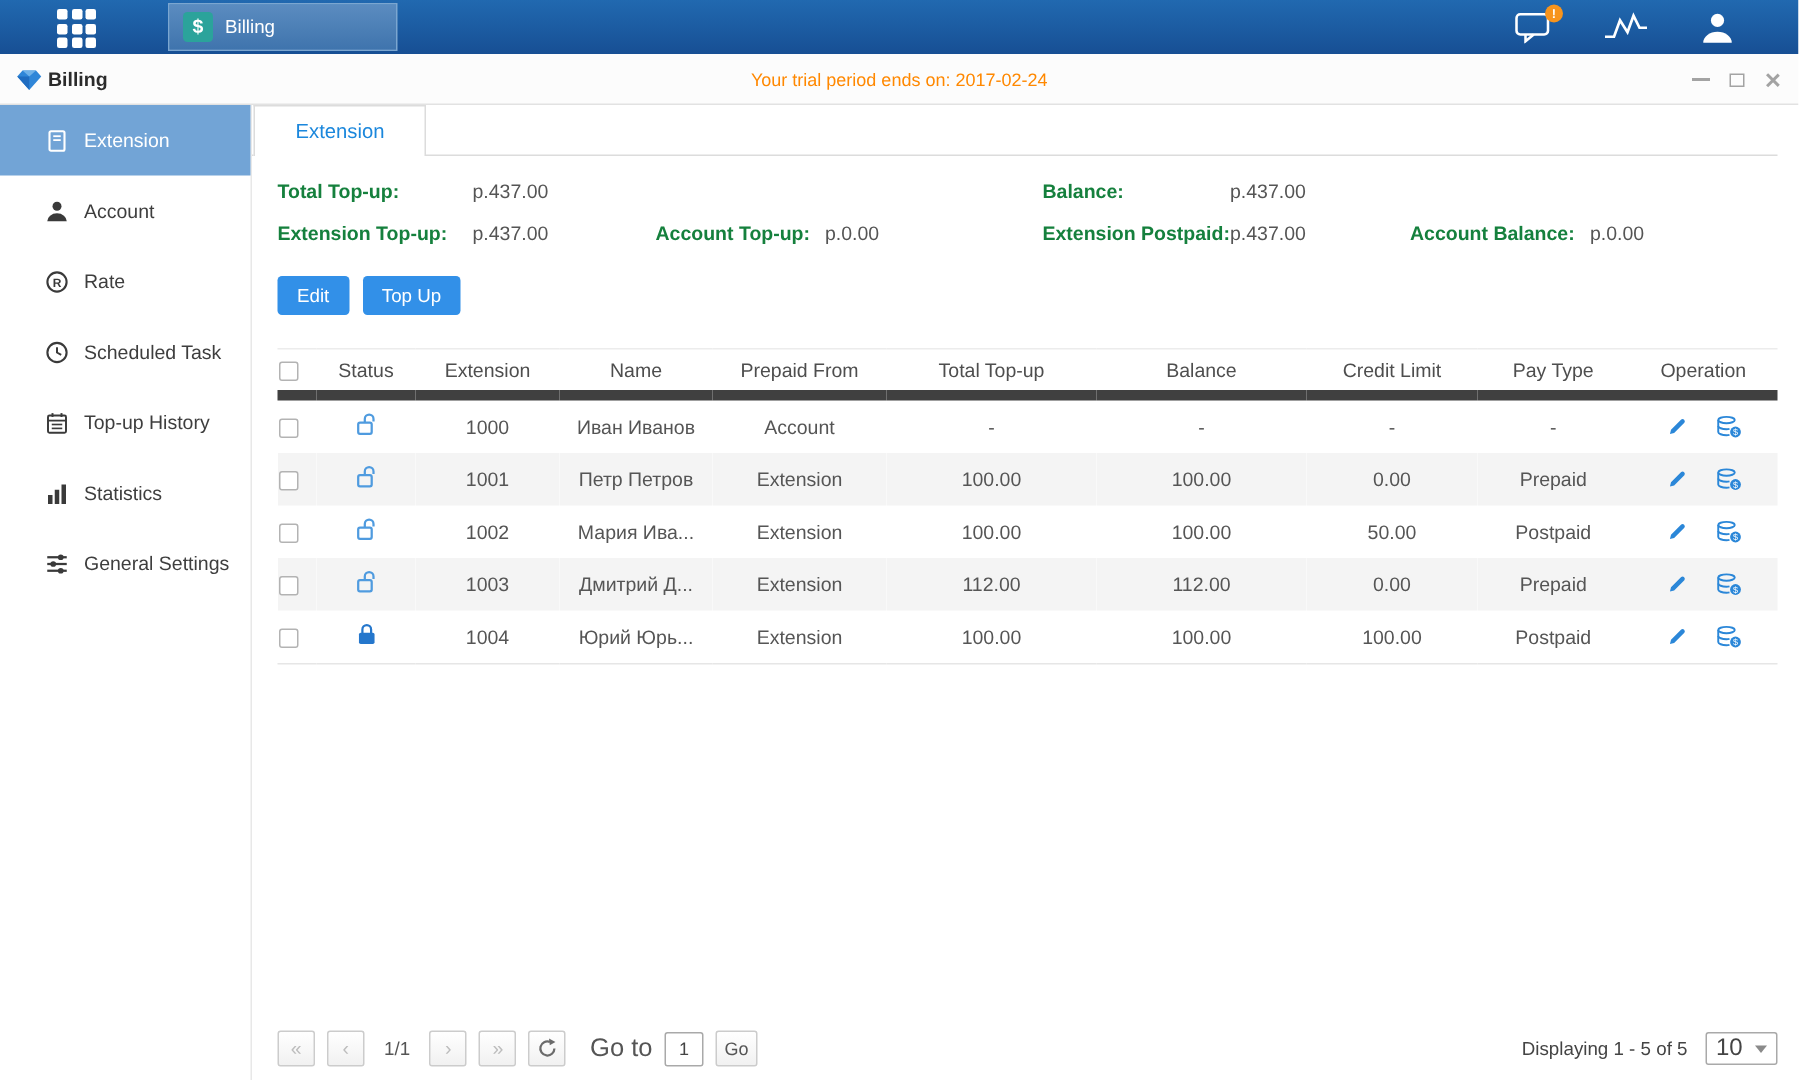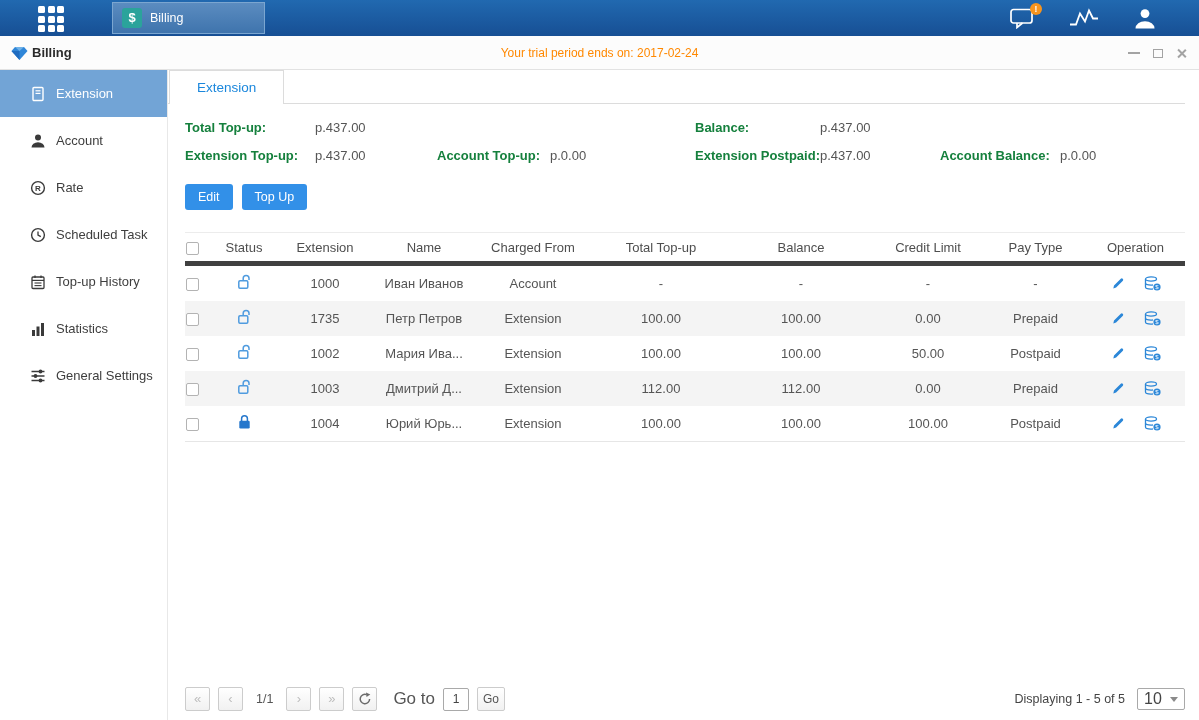--- a/index.html
+++ b/index.html
@@ -65,21 +65,21 @@
   .btn { background:#3290e8; color:#fff; font-size:12.5px; border:none; border-radius:3px;
     padding:6px 13px; cursor:pointer; font-family:"Liberation Sans",sans-serif; }
 
   .ext-table { width:1000px; border-collapse:collapse; table-layout:fixed; margin-top:22px; font-size:13px; }
   .ext-table th:nth-child(1){width:26px;} .ext-table th:nth-child(2){width:66px;}
   .ext-table th:nth-child(3){width:96px;} .ext-table th:nth-child(4){width:102px;}
   .ext-table th:nth-child(5){width:116px;} .ext-table th:nth-child(6){width:140px;}
   .ext-table th:nth-child(7){width:140px;} .ext-table th:nth-child(8){width:114px;}
   .ext-table th:nth-child(9){width:101px;} .ext-table th:nth-child(10){width:99px;}
   .ext-table th { height:31px; font-weight:normal; color:#4e4e4e; text-align:center;
-    border-top:1px solid #ececec; border-bottom:5px solid #404040; }
+    border-top:1px solid #ececec; border-bottom:7px solid #404040; }
   .ext-table td { height:35px; text-align:center; color:#555; overflow:hidden; white-space:nowrap; }
   .ext-table tbody tr:nth-child(even) { background:#f4f4f4; }
   .ext-table tbody tr:last-child td { border-bottom:1px solid #e6e6e6; }
   .ext-table th:first-child, .ext-table td:first-child { text-align:left; }
   .cb { display:inline-block; width:13px; height:13px; border:1px solid #b3b3b3; border-radius:2px;
     background:#fff; vertical-align:middle; cursor:pointer; margin-left:1px; }
   .ops { display:flex; align-items:center; justify-content:center; gap:18px; height:35px; }
   .op { cursor:pointer; display:inline-flex; }
   .lock { display:inline-flex; }
 
@@ -270,21 +270,21 @@
       <button class="btn">Top Up</button>
     </div>
 
     <table class="ext-table">
       <thead>
         <tr>
           <th><span class="cb"></span></th>
           <th>Status</th>
           <th>Extension</th>
           <th>Name</th>
-          <th>Charged From</th>
+          <th>Prepaid From</th>
           <th>Total Top-up</th>
           <th>Balance</th>
           <th>Credit Limit</th>
           <th>Pay Type</th>
           <th>Operation</th>
         </tr>
       </thead>
       <tbody>
       <tr class="data-row">
         <td><span class="cb"></span></td>
@@ -328,21 +328,21 @@
         <td><span class="cb"></span></td>
         <td>
           <span class="lock">
             <svg width="15" height="16" viewBox="0 0 15 16">
               <path d="M6.2 6.8 V4.3 a2.9 2.9 0 0 1 5.8 0 V6" fill="none" stroke="#4f9bdf" stroke-width="1.5"></path>
               <rect x="1.8" y="6.8" width="9" height="7.4" rx="1.2" fill="none" stroke="#4f9bdf" stroke-width="1.5"></rect>
             </svg>
           </span>
           
         </td>
-        <td>1735</td>
+        <td>1001</td>
         <td>Петр Петров</td>
         <td>Extension</td>
         <td>100.00</td>
         <td>100.00</td>
         <td>0.00</td>
         <td>Prepaid</td>
         <td>
           <span class="ops">
             <span class="op">
               <svg width="15" height="15" viewBox="0 0 15 15">

